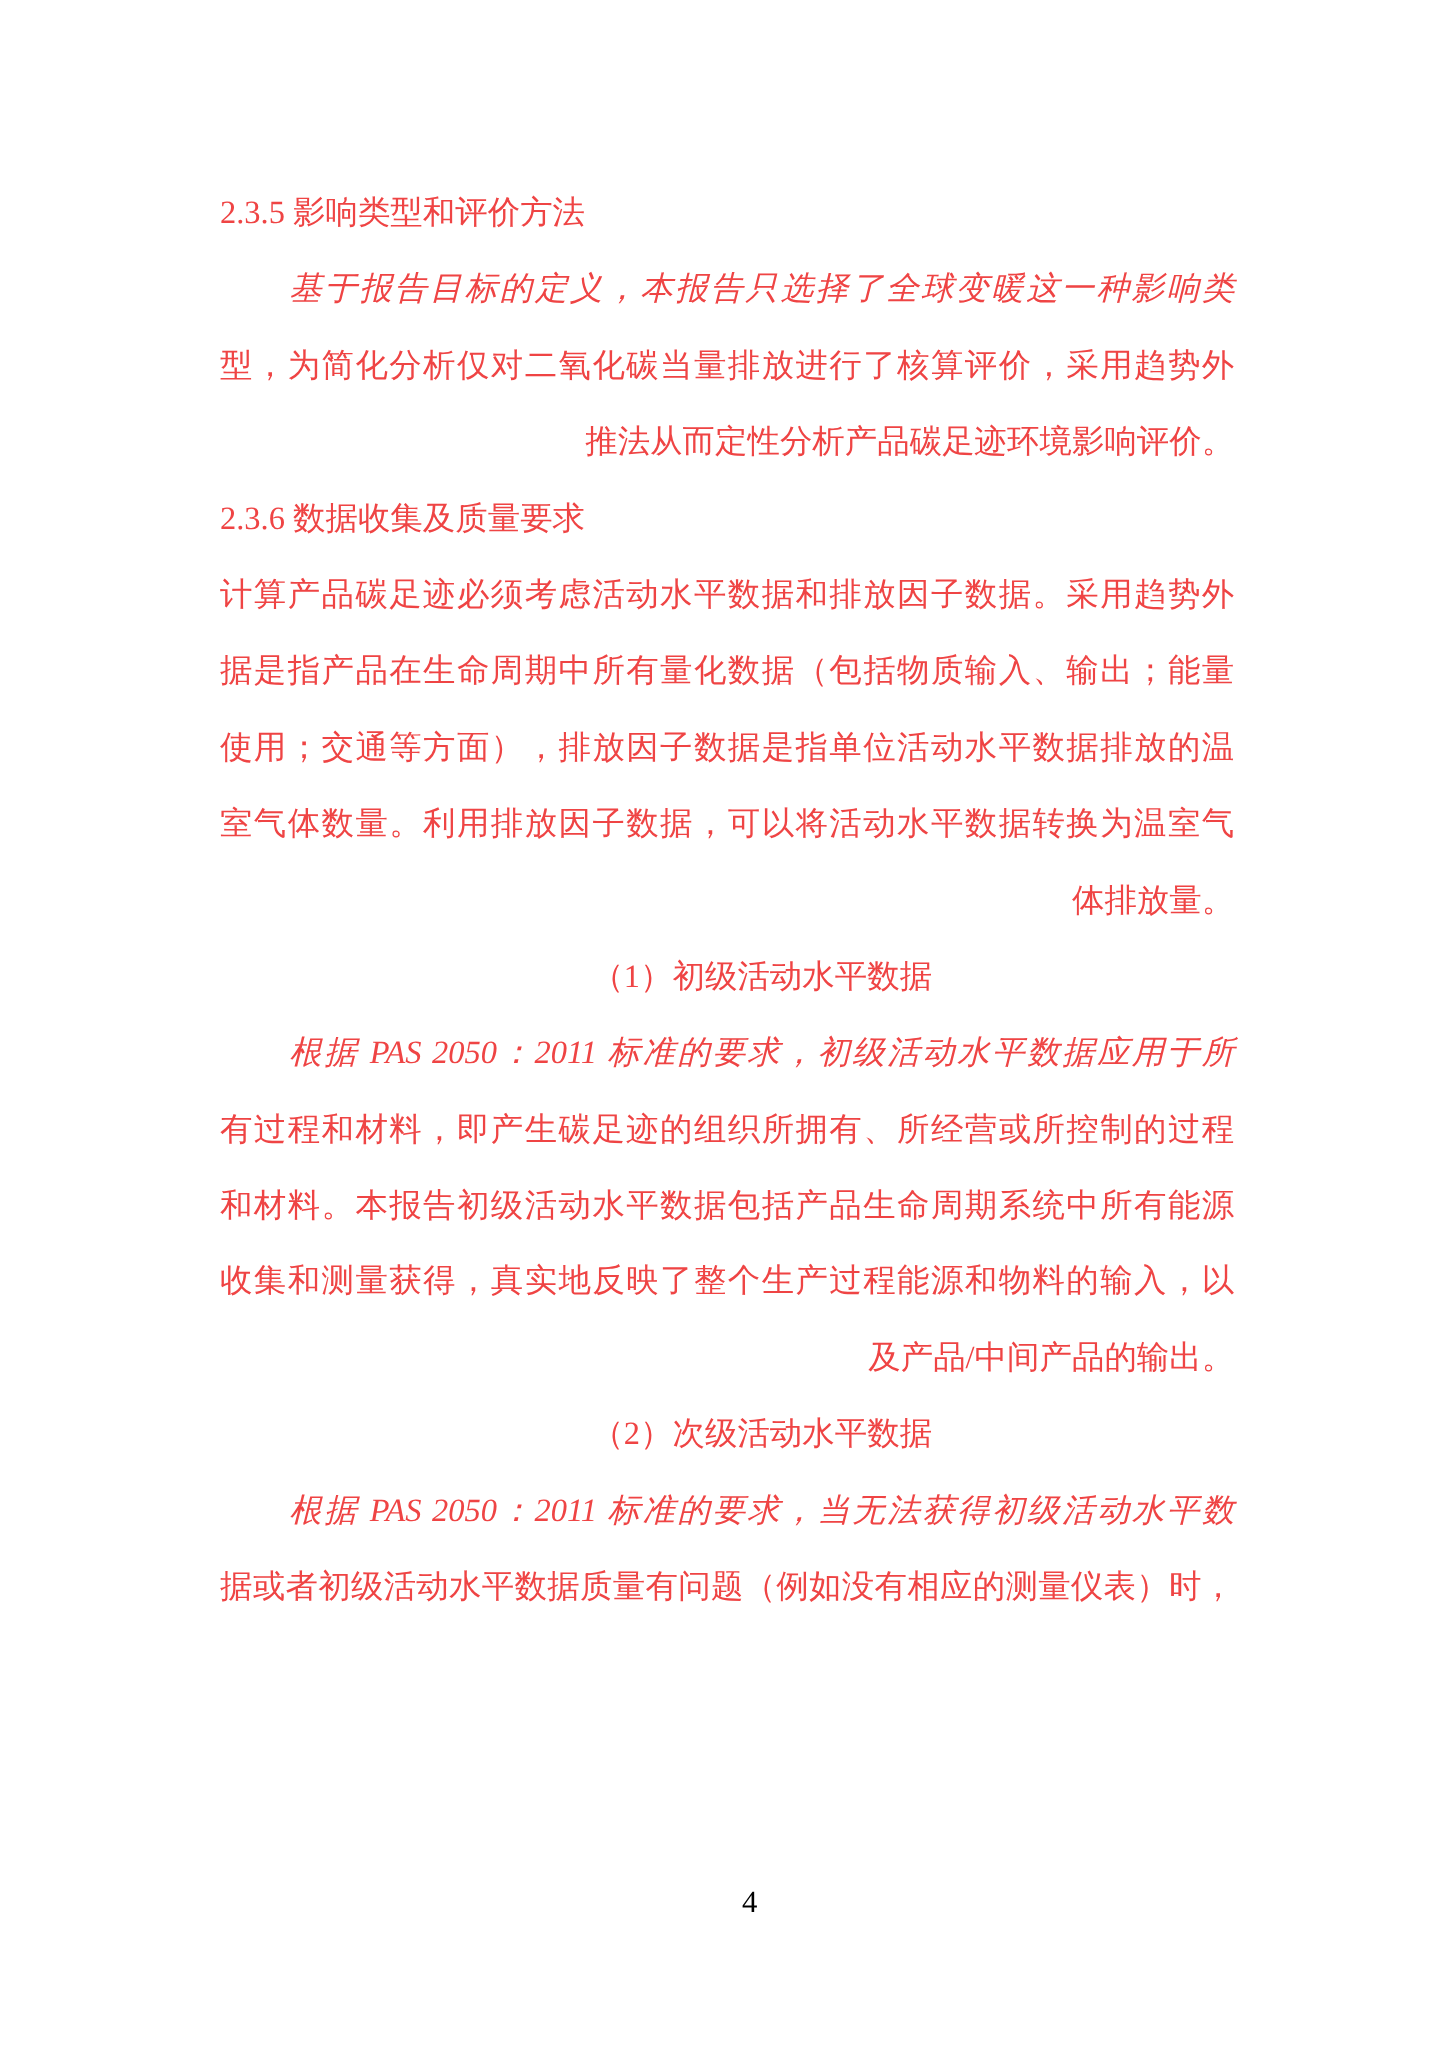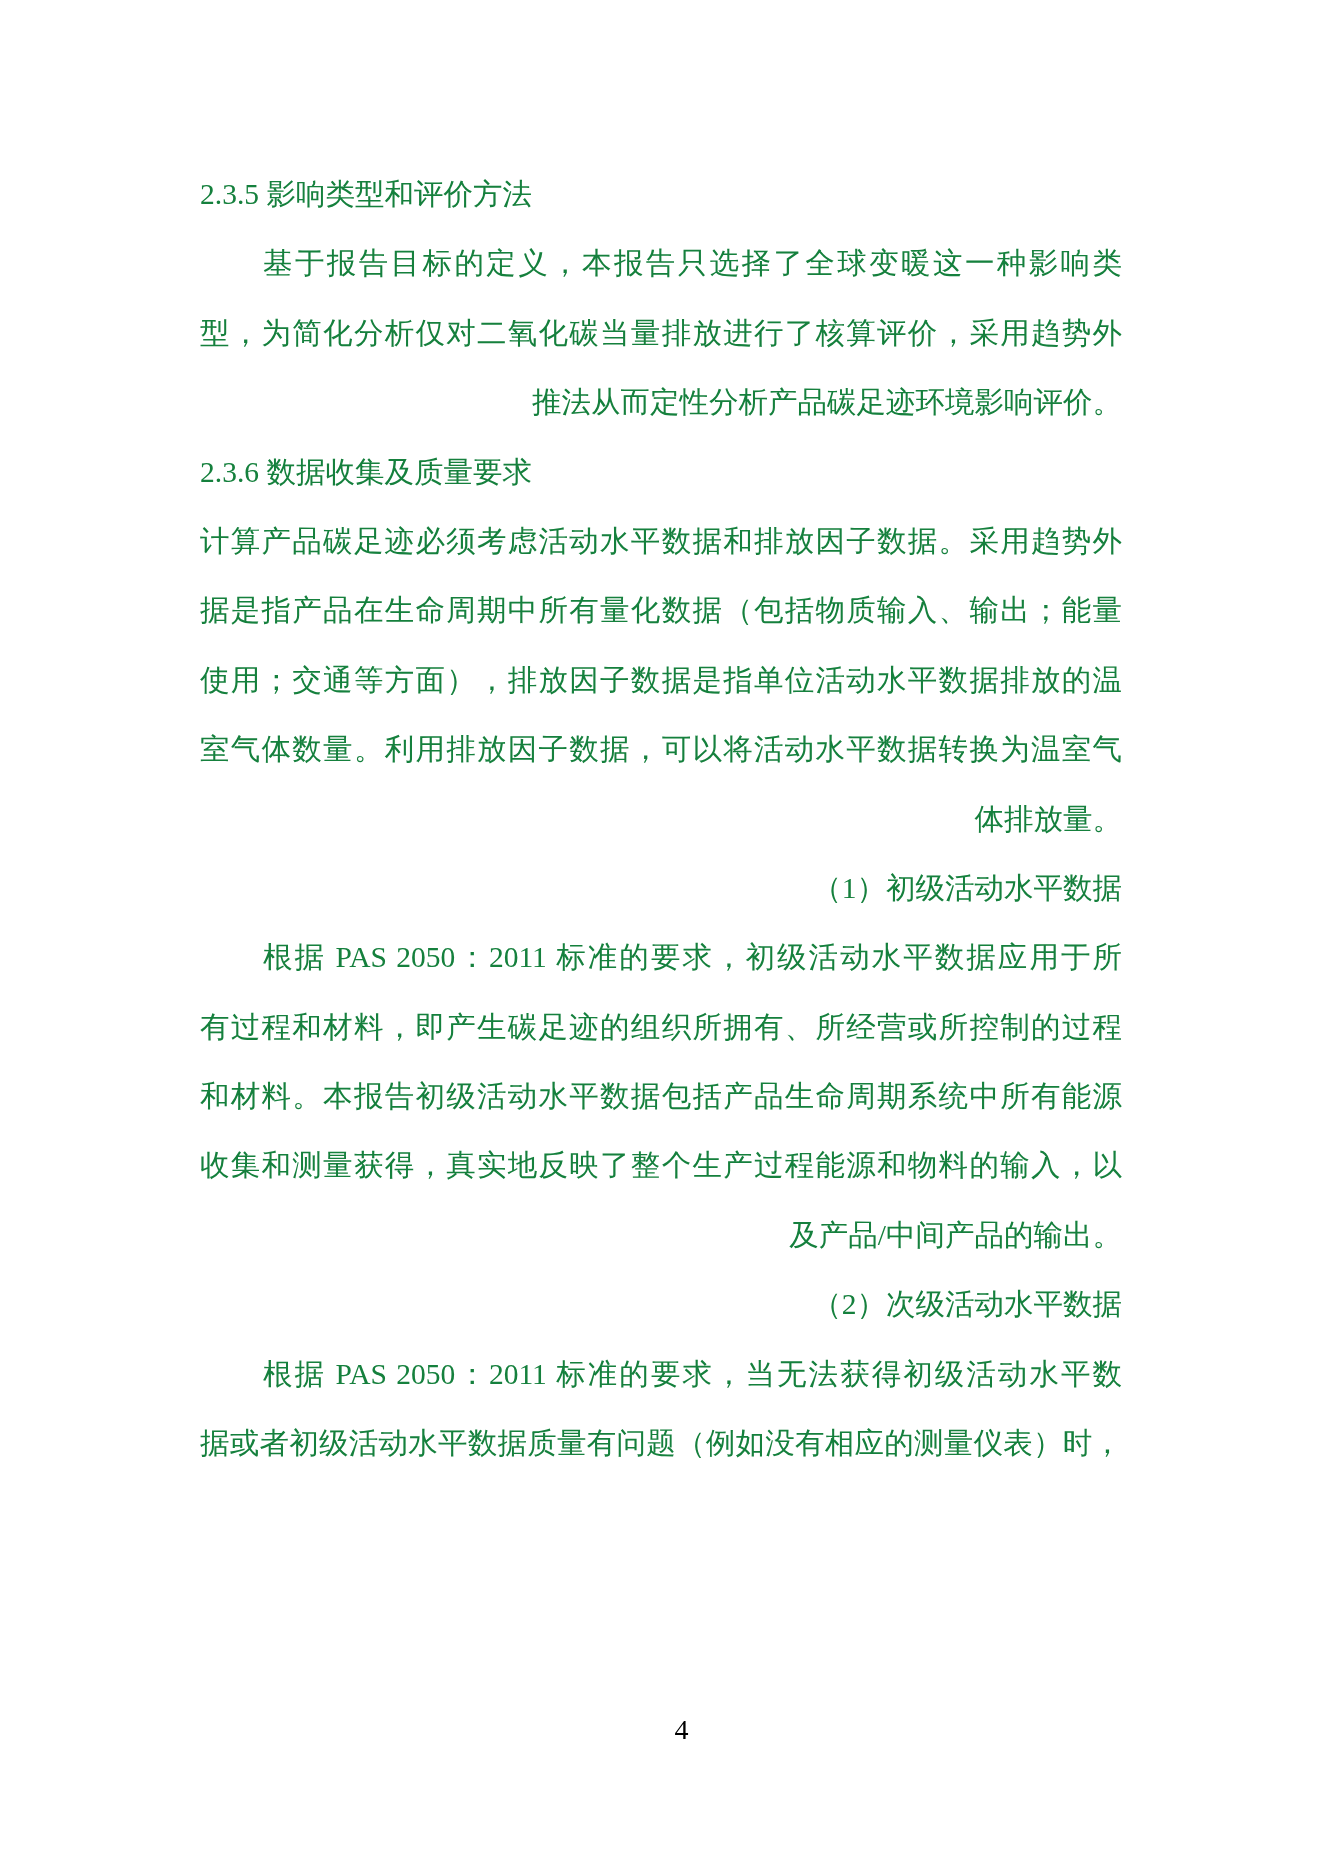--- a/index.html
+++ b/index.html
@@ -19,47 +19,48 @@
   .content {
     position: absolute;
     left: 200px;
     top: 160px;
     width: 922px;
   }
   .line {
     height: 69.4px;
     line-height: 69.4px;
     font-size: 29.5px;
-    color: #15803d;
+    color: #ef4444;
     white-space: normal;
     overflow: visible;
   }
   
   .line.first {
     text-indent: 63px;
     text-align: justify;
     text-align-last: justify;
+    font-style: italic;
   }
   
   .line.mid {
     text-align: justify;
     text-align-last: justify;
   }
   
   .line.last {
     text-align: right;
   }
   
   .line.head {
     text-align: left;
   }
   
   .line.item {
     text-indent: 63px;
-    text-align: right;
+    text-align: center;
   }
   .footer {
     position: absolute;
     top: 1713px;
     left: 0;
     width: 100%;
     margin-left: 20px;
     text-align: center;
     font-size: 28px;
     line-height: 34px;

